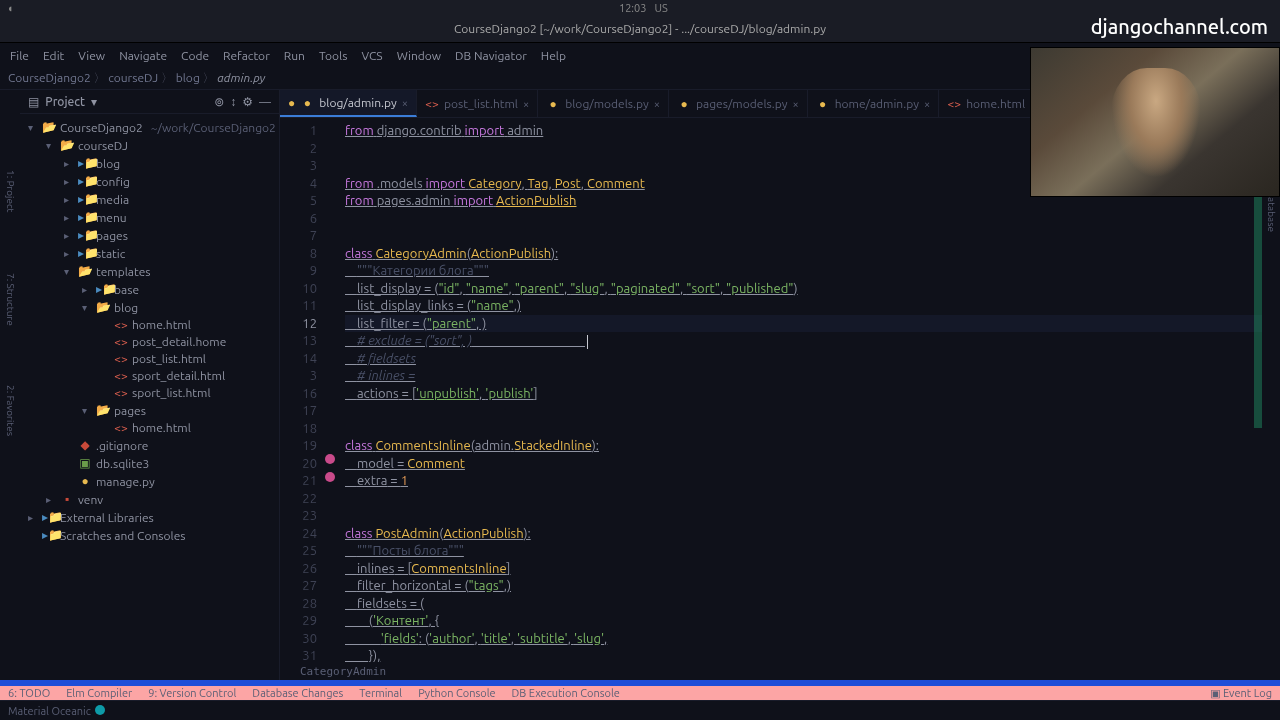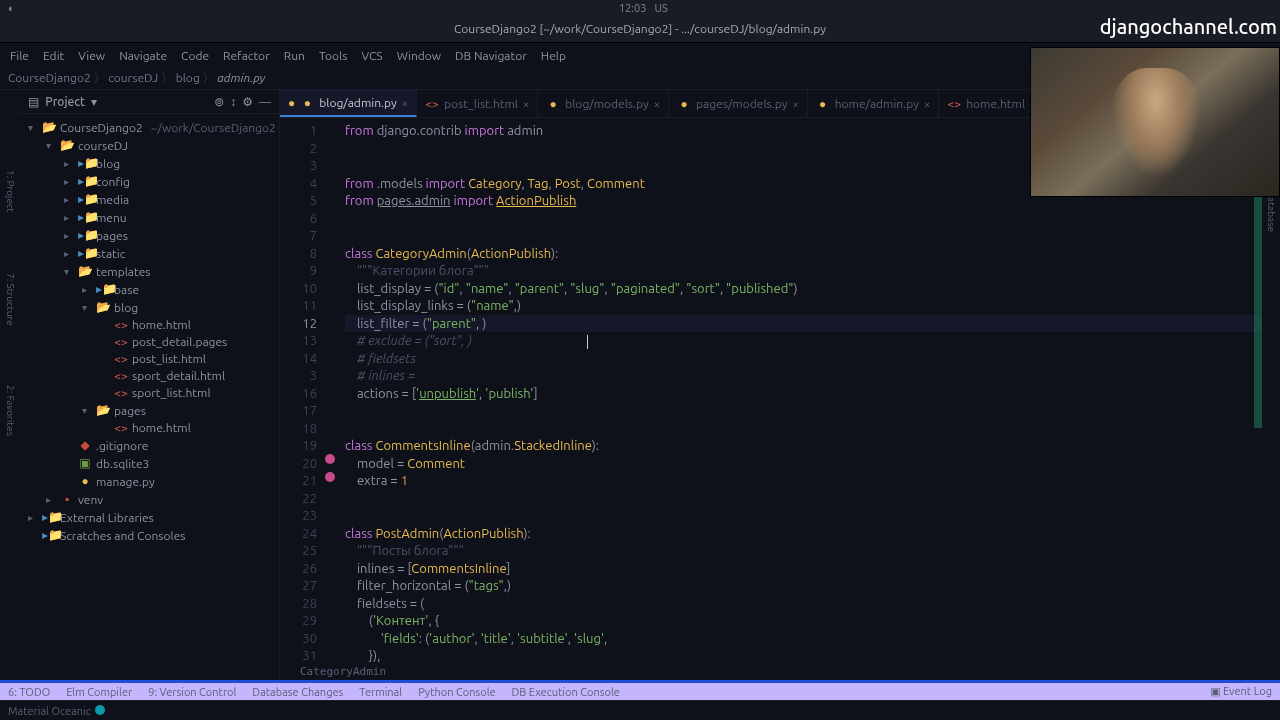--- a/index.html
+++ b/index.html
@@ -1,20 +1,20 @@
 <!DOCTYPE html>
 <html><head>
 <meta charset="utf-8">
 <style>
 * { margin:0; padding:0; box-sizing:border-box; font-family:'Ubuntu','Segoe UI',sans-serif; }
 body { width:1280px; height:720px; background:#0f111a; color:#8f93a2; overflow:hidden; font-size:12px; }
 .topbar { height:15px; background:#1a1c25; display:flex; align-items:center; padding:0 8px; color:#888; font-size:11px; }
 .topbar .center { margin:0 auto; display:flex; gap:8px; }
 .titlebar { height:28px; background:#1a1c25; display:flex; align-items:center; justify-content:center; color:#aaa; font-size:12px; border-bottom:1px solid #000; }
-.overlay-brand { position:absolute; top:15px; right:3px; color:#fff; font-size:20px; font-weight:500; z-index:10; }
+.overlay-brand { position:absolute; top:15px; right:12px; color:#fff; font-size:20px; font-weight:500; z-index:10; }
 .webcam { position:absolute; top:47px; right:0; width:250px; height:150px; background:linear-gradient(140deg,#3d3a32 0%,#5a4a3a 30%,#7a6f5a 50%,#3a3530 70%,#2a2620 100%); border:1px solid #000; z-index:9; }
 .webcam::after { content:''; position:absolute; left:80px; top:20px; width:90px; height:110px; background:radial-gradient(ellipse at 50% 30%,#c9a882 0%,#9a7a5a 40%,transparent 70%); border-radius:40% 40% 30% 30%; }
 .menubar { height:25px; background:#0f111a; display:flex; align-items:center; padding:0 4px; gap:2px; font-size:12px; color:#8f93a2; }
 .menubar span { padding:3px 6px; cursor:default; }
 .breadcrumb { height:22px; background:#0f111a; display:flex; align-items:center; padding:0 8px; font-size:12px; color:#717790; border-bottom:1px solid #191c2a; gap:4px; }
 .breadcrumb .sep { color:#4a4d5e; }
 .breadcrumb .last { color:#8f93a2;font-style:italic; }
 .breadcrumb .dev { margin-left:auto; background:#2d3142; padding:2px 8px; border-radius:3px; color:#8f93a2; }
 .main { display:flex; height:calc(100% - 15px - 28px - 25px - 22px - 20px - 20px); }
 .left-gutter { width:20px; background:#0f111a; display:flex; flex-direction:column; align-items:center; padding-top:80px; gap:60px; }
@@ -35,29 +35,29 @@
 .tab { display:flex; align-items:center; gap:5px; padding:0 8px; font-size:12px; color:#5a5f75; border-right:1px solid #191c2a; cursor:default; }
 .tab.active { color:#c7c9d1; background:#141828; border-bottom:2px solid #3b7dd8; }
 .tab .close{color:#5a5f75;font-size:11px}
 .tab .dot{color:#e7b94f}
 .code { flex:1; display:flex; font-family:'JetBrains Mono','Consolas',monospace; font-size:13px; line-height:17.5px; overflow:hidden; position:relative; }
 .gutter { width:45px; text-align:right; padding:4px 8px 0 0; color:#3e4254; user-select:none; }
 .gutter .ln{height:17.5px}
 .gutter .hl{color:#8f93a2}
 .gut-icons{position:absolute;left:45px;top:4px;width:18px}
 .gut-icons .gi{position:absolute;width:10px;height:10px;background:#c94a8a;border-radius:50%;font-size:8px}
-.code-body { flex:1; padding:4px 0 0 20px; white-space:pre; position:relative; }
+.code-body { flex:1; padding:4px 0 0 20px; white-space:pre; position:relative;text-decoration:underline; }
 .code-body .line{height:17.5px}
 .code-body .cursor-line{background:#141828}
 .kw{color:#c678dd}.cls{color:#e7b94f}.str{color:#7bb563}.num{color:#e29a56}.cmt{color:#4a5168;font-style:italic}.doc{color:#4a5168}.id{color:#8f93a2}.und{text-decoration:underline}
 .caret{display:inline-block;width:1px;height:14px;background:#c7c9d1;vertical-align:middle;margin-left:2px}
 .right-gutter { width:18px; background:#0f111a; display:flex; flex-direction:column; align-items:center; padding-top:100px; }
 .right-gutter span { writing-mode:vertical-rl; font-size:10px; color:#5a5f75; }
 .crumb-code { height:18px; padding:0 20px; font-size:11px; color:#5a5f75; display:flex; align-items:center; font-family:monospace; }
-.bottom-tools { height:20px; background:#c4b5fd; border-top:3px solid #1d4ed8; display:flex; align-items:center; padding:0 8px; gap:16px; font-size:11px; color:#5a5f75; }
+.bottom-tools { height:20px; background:#fca5a5; border-top:6px solid #1d4ed8; display:flex; align-items:center; padding:0 8px; gap:16px; font-size:11px; color:#5a5f75; }
 .bottom-tools .right{margin-left:auto;display:flex;gap:8px}
 .statusbar { height:20px; background:#0f111a; border-top:1px solid #191c2a; display:flex; align-items:center; padding:0 8px; gap:14px; font-size:11px; color:#5a5f75; }
 .statusbar .right{margin-left:auto;display:flex;gap:14px;align-items:center}
 .statusbar .theme-dot{width:10px;height:10px;background:#0e9ba8;border-radius:50%;display:inline-block;margin-left:4px}
 .scroll-indicator{position:absolute;right:0;top:0;width:8px;height:100%}
 .scroll-indicator .bar{position:absolute;right:0;width:8px;background:#1f8a5f;opacity:0.5}
 </style>
 </head>
 <body>
 
@@ -169,21 +169,21 @@
           <span class="tree-label">blog</span>
         </div>
         <div class="tree-item d4">
           <span class="chev"></span>
           <span class="ico html">&lt;&gt;</span>
           <span class="tree-label">home.html</span>
         </div>
         <div class="tree-item d4">
           <span class="chev"></span>
           <span class="ico html">&lt;&gt;</span>
-          <span class="tree-label">post_detail.pages</span>
+          <span class="tree-label">post_detail.home</span>
         </div>
         <div class="tree-item d4">
           <span class="chev"></span>
           <span class="ico html">&lt;&gt;</span>
           <span class="tree-label">post_list.html</span>
         </div>
         <div class="tree-item d4">
           <span class="chev"></span>
           <span class="ico html">&lt;&gt;</span>
           <span class="tree-label">sport_detail.html</span>

